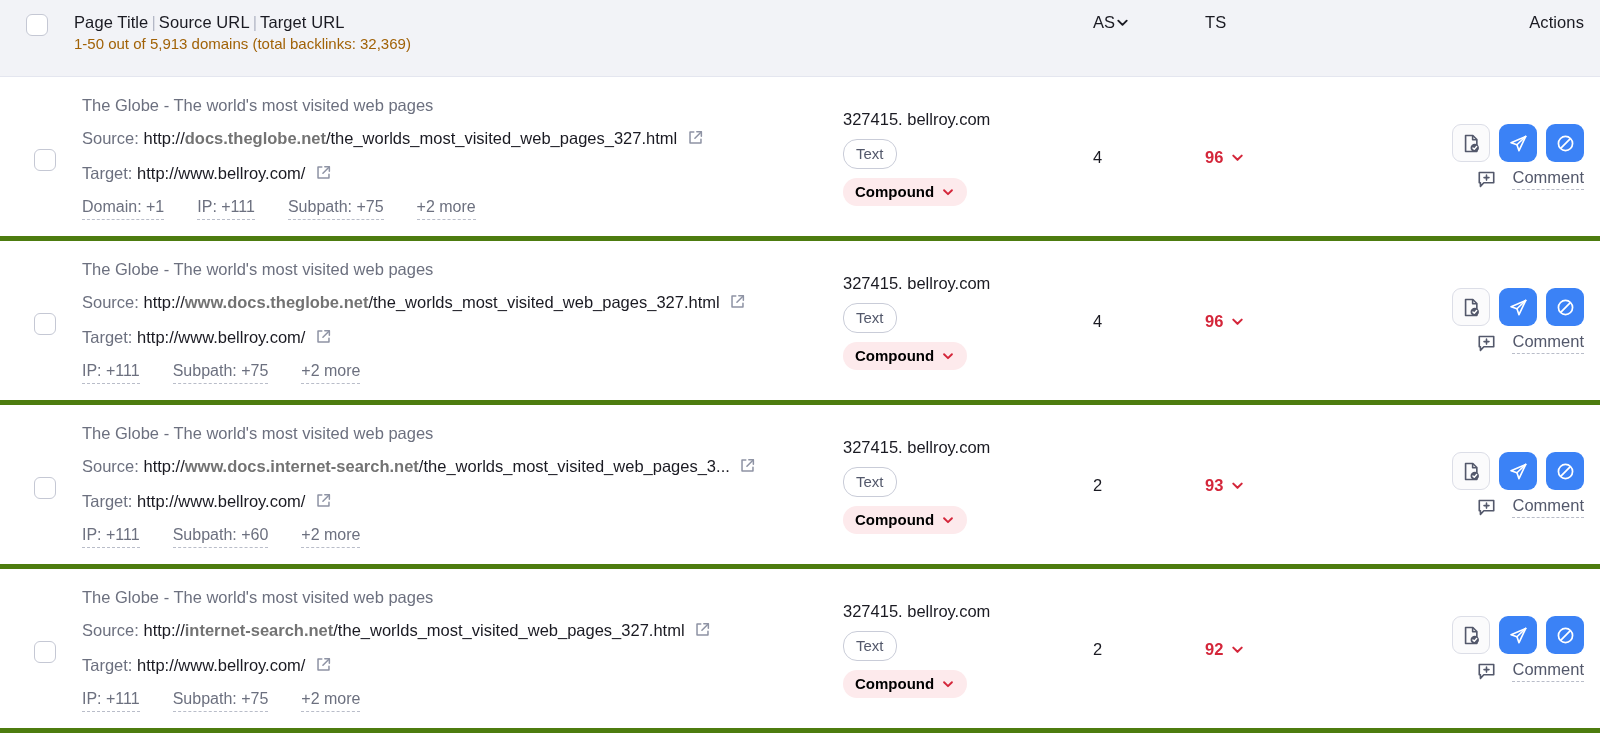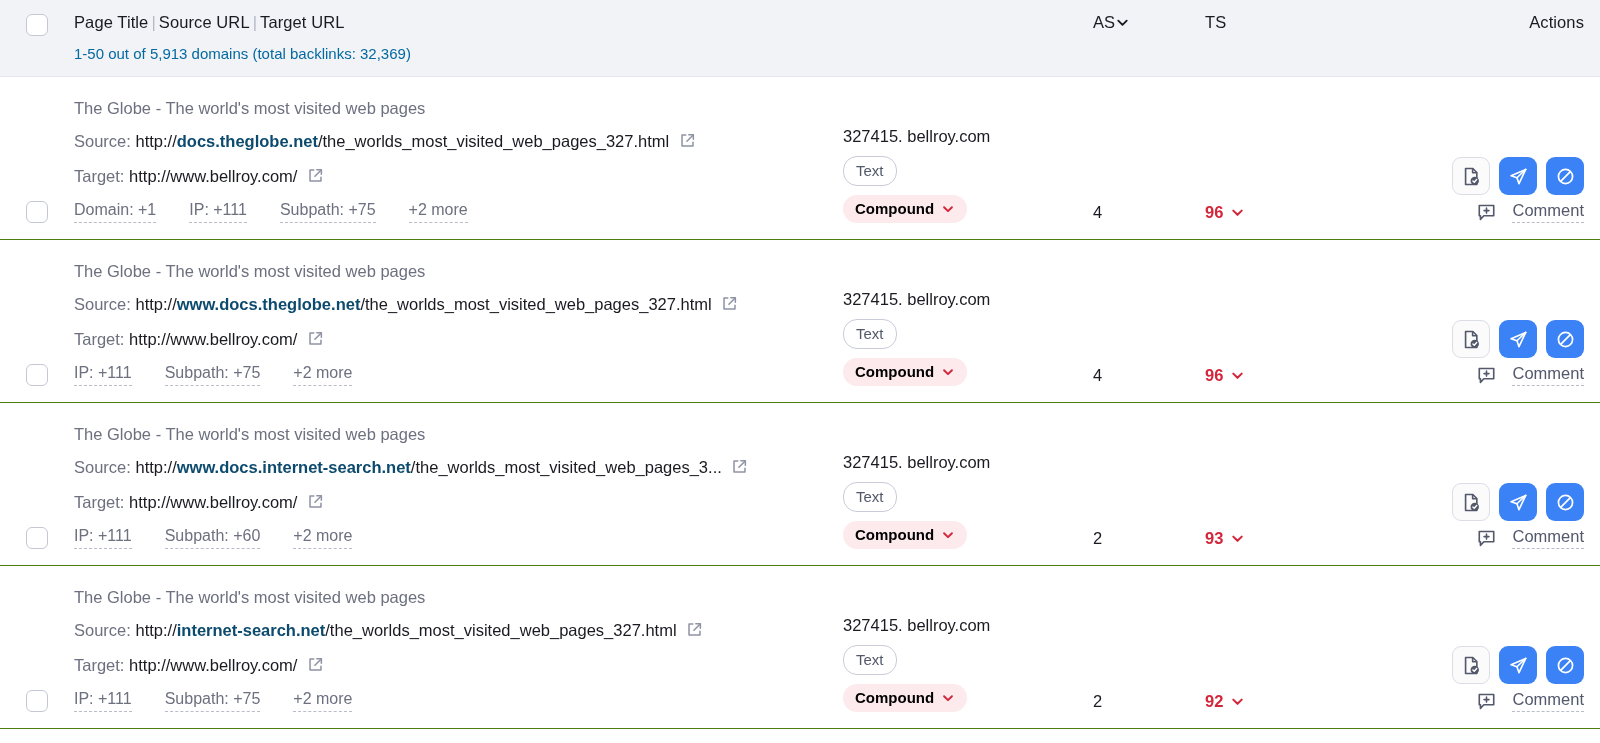--- a/index.html
+++ b/index.html
@@ -29,65 +29,65 @@
   .col-act    { width: 205px; flex: 0 0 205px; padding-right: 16px; }
 
   .th-text {
     font-size: 16.5px;
     color: #1a1a22;
     line-height: 22px;
     letter-spacing: .1px;
   }
   .th-sub {
     font-size: 15px;
-    color: #0369a1;
+    color: #a16207;
     line-height: 22px;
-    margin-top: 10px;
+    margin-top: 0;
   }
   .pipe { color: #b4b8c6; padding: 0 3px; font-weight: 300; }
   .th-as { display: flex; align-items: center; }
   .th-actions { text-align: right; }
 
   
   .cbx {
     width: 22px; height: 22px;
     border: 1.5px solid #c5c8d4;
     border-radius: 6px;
     background: #ffffff;
     display: inline-block;
     cursor: pointer;
   }
 
   
   .trow {
     display: flex;
-    align-items: flex-end;
-    border-bottom: 1px solid #4d7c0f;
-    padding: 17px 0 16px 0;
+    align-items: center;
+    border-bottom: 5px solid #4d7c0f;
+    padding: 17px 0 16px 8px;
     min-height: 163px;
   }
   .trow .col-check { padding-top: 5px; }
 
   .title {
     font-size: 16.5px;
     color: #6c707f;
     line-height: 22px;
     margin-bottom: 11px;
     cursor: pointer;
     white-space: nowrap;
   }
   .urlline {
     font-size: 16.5px;
     color: #1a1a22;
     line-height: 22px;
     margin-bottom: 11px;
     white-space: nowrap;
   }
   .urlline .lbl { color: #6c707f; }
-  .urlline b { font-weight: 700; color: #0c4a6e; }
+  .urlline b { font-weight: 700; color: #737373; }
   .extlink {
     display: inline-block;
     vertical-align: -2px;
     margin-left: 5px;
     cursor: pointer;
   }
 
   .tags { display: flex; gap: 33px; margin-top: 3px; }
   .tag {
     font-size: 16px;

